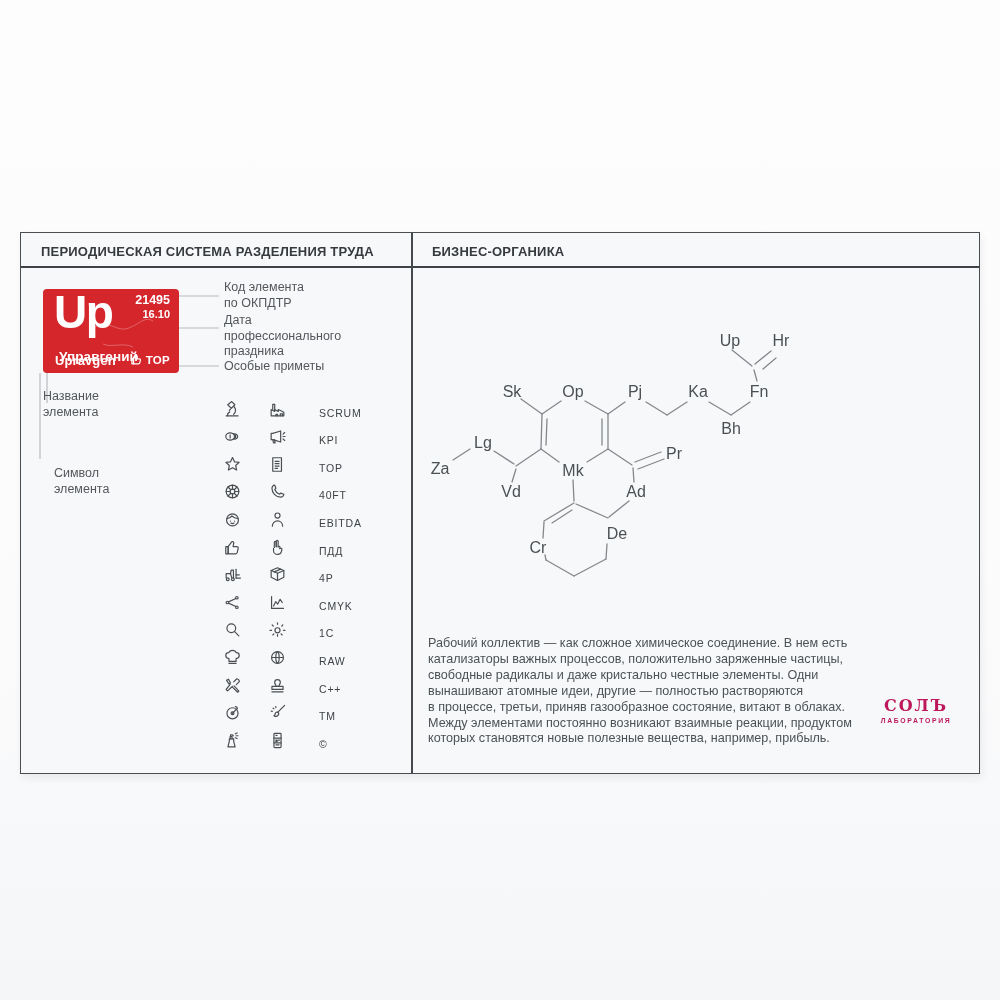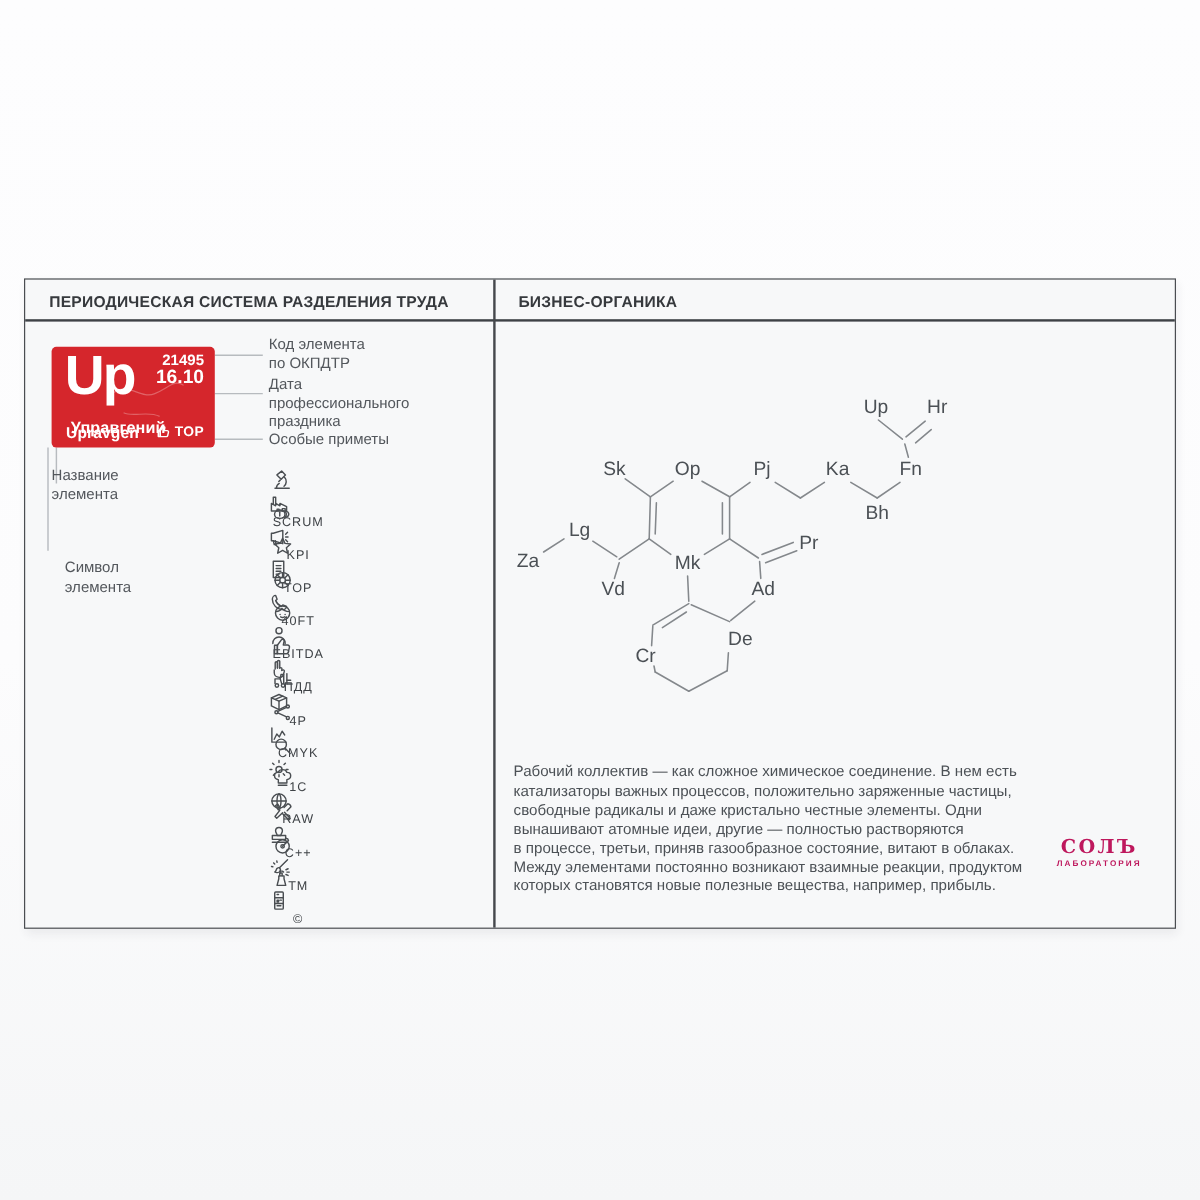--- a/index.html
+++ b/index.html
@@ -13,40 +13,40 @@
   .divider{position:absolute;left:390px;top:0;bottom:0;width:1.7px;background:#45484c;}
   .hdr{position:absolute;top:11px;font-size:13px;font-weight:bold;color:#36393d;letter-spacing:.2px;white-space:nowrap;}
   .hdr-left{left:20px;}
   .hdr-right{left:411px;}
 
   
   .element-card{position:absolute;left:22px;top:56px;width:136px;height:84px;
         background:#d5262c;border-radius:4px;color:#fff;}
   .ec-symbol{position:absolute;left:11px;top:-4px;font-size:46px;font-weight:bold;letter-spacing:-1.5px;}
   .ec-code{position:absolute;right:9px;top:5px;font-size:12.5px;font-weight:bold;text-align:center;line-height:13px;}
-  .ec-date{position:absolute;right:9px;top:19px;font-size:16px;font-weight:bold;text-align:right;line-height:13px;}
+  .ec-date{position:absolute;right:9px;top:19px;font-size:11px;font-weight:bold;text-align:right;line-height:13px;}
   .ec-name1{position:absolute;left:12px;top:64px;font-size:13px;font-weight:bold;letter-spacing:.1px;}
   .ec-name2{position:absolute;left:16px;top:60px;font-size:13.5px;font-weight:bold;letter-spacing:.1px;}
   .ec-top{position:absolute;right:9px;bottom:7px;display:flex;align-items:center;gap:3px;
         font-size:11.5px;font-weight:bold;letter-spacing:.3px;}
   .ec-top svg{width:13px;height:13px;stroke:#fff;fill:none;stroke-width:2.2;stroke-linecap:round;stroke-linejoin:round;}
   .doodle{position:absolute;left:0;top:0;width:136px;height:84px;}
   .doodle path{stroke:rgba(255,255,255,.28);fill:none;stroke-width:1;}
 
   
   .co{position:absolute;font-size:12.5px;line-height:15.5px;color:#53575c;white-space:pre-line;}
   .co-code{left:203px;top:47px;}
   .co-date{left:203px;top:80px;}
   .co-marks{left:203px;top:126px;}
   .co-name{left:22px;top:156px;}
   .co-symbol{left:33px;top:214px;margin-top:19px;}
 
   
   .legend{position:absolute;left:202px;top:158px;}
-  .legend-row{display:flex;align-items:center;height:27.6px;flex-direction:column;}
+  .legend-row{display:flex;align-items:flex-end;height:27.6px;}
   .licon{width:19px;height:19px;display:inline-flex;}
   .licon svg{width:19px;height:19px;stroke:#4a4e52;fill:none;stroke-width:1.5;stroke-linecap:round;stroke-linejoin:round;}
   .licon.c1{margin-right:26px;}
   .licon.c2{margin-right:32px;}
   .llabel{font-size:10.5px;letter-spacing:.8px;color:#3e4246;font-weight:500;white-space:nowrap;}
 
   
   .mol{position:absolute;left:0;top:0;width:960px;height:542px;pointer-events:none;}
   .bond{stroke:#84888c;stroke-width:1.3;stroke-linecap:round;}
   .callout-line{stroke:#b7bbbf;stroke-width:1.2;}

